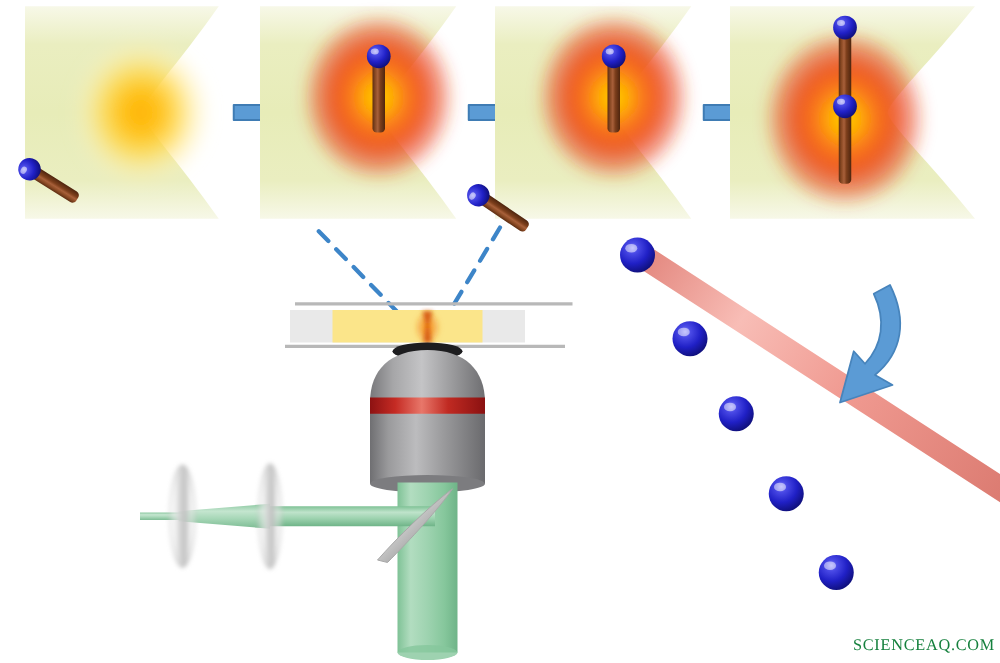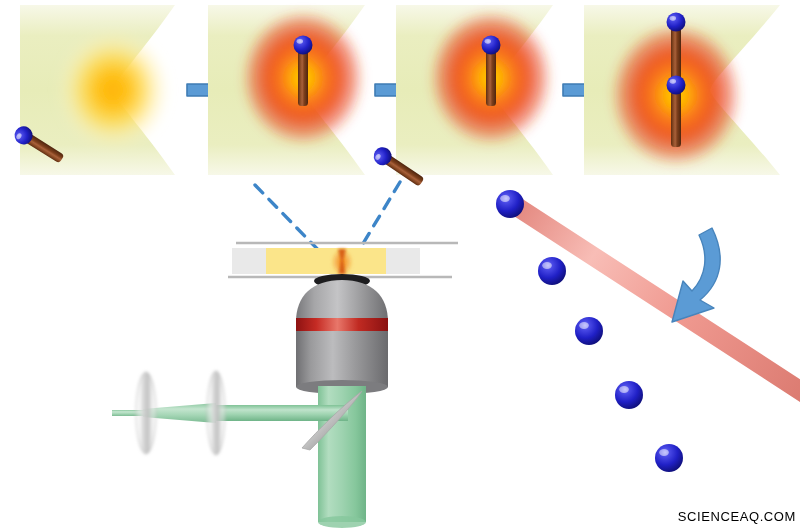--- a/index.html
+++ b/index.html
@@ -6,22 +6,22 @@
   html,body{margin:0;padding:0;background:#ffffff;}
   body{
     width:800px;height:530px;position:relative;overflow:hidden;
     font-family:"Liberation Sans", sans-serif;
   }
   #stage{position:absolute;left:0;top:0;width:800px;height:530px;}
   #stage svg{display:block;width:800px;height:530px;}
   .wm{
     position:absolute;right:4px;bottom:6px;
     font-size:13px;letter-spacing:.6px;
-    color:#000000;
-    font-family:Liberation Sans, sans-serif;
+    color:#15803d;
+    font-family:Liberation Serif, serif;
     user-select:none;
   }
 </style>
 </head>
 <body>
 
 <div id="stage">
 <svg viewBox="0 0 800 530" xmlns="http://www.w3.org/2000/svg">
   <defs>
 

